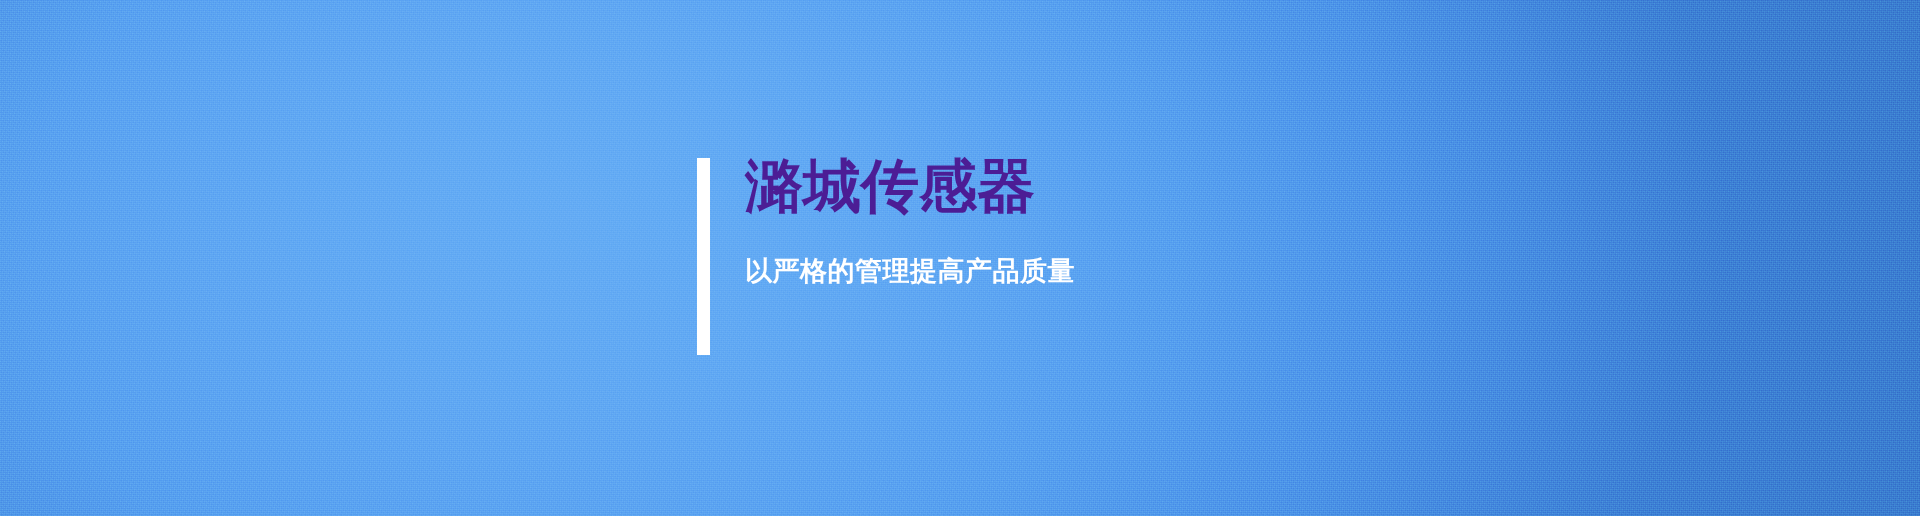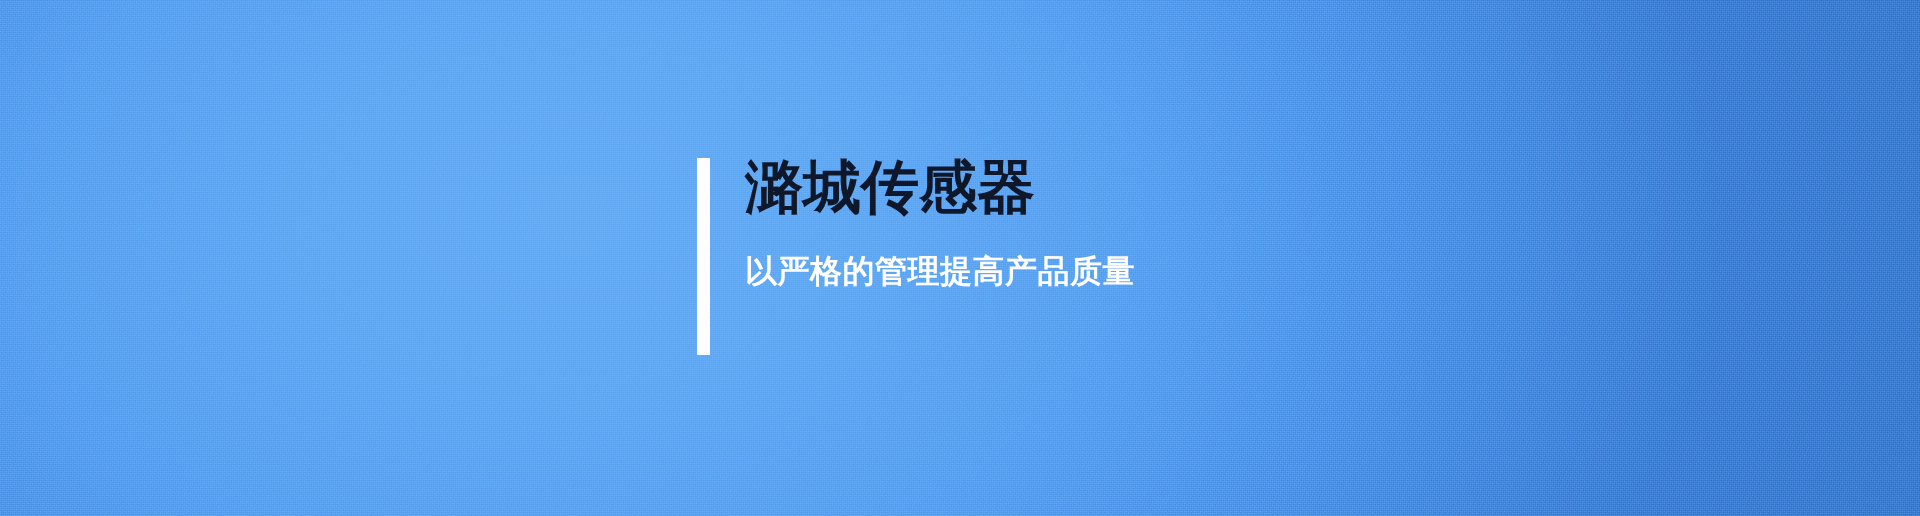--- a/index.html
+++ b/index.html
@@ -95,33 +95,34 @@
     flex: 0 0 auto;
   }
 
   #headline-text {
     padding-left: 35px;
     display: flex;
     flex-direction: column;
   }
 
   #banner-title {
-    color: #0f172a;
+    color: #4c1d95;
     font-size: 58px;
     font-weight: bold;
     line-height: 58px;
     letter-spacing: 0px;
     margin: 0;
     padding: 0;
     white-space: nowrap;
+    font-family: Liberation Serif, serif;
   }
 
   .banner-subtitle {
     color: #ffffff;
-    font-size: 32px;
+    font-size: 27px;
     font-weight: bold;
     line-height: 32px;
     letter-spacing: 0.5px;
     white-space: nowrap;
   }
 
   #banner-subtitle-1 {
     margin-top: 39px;
   }
 

